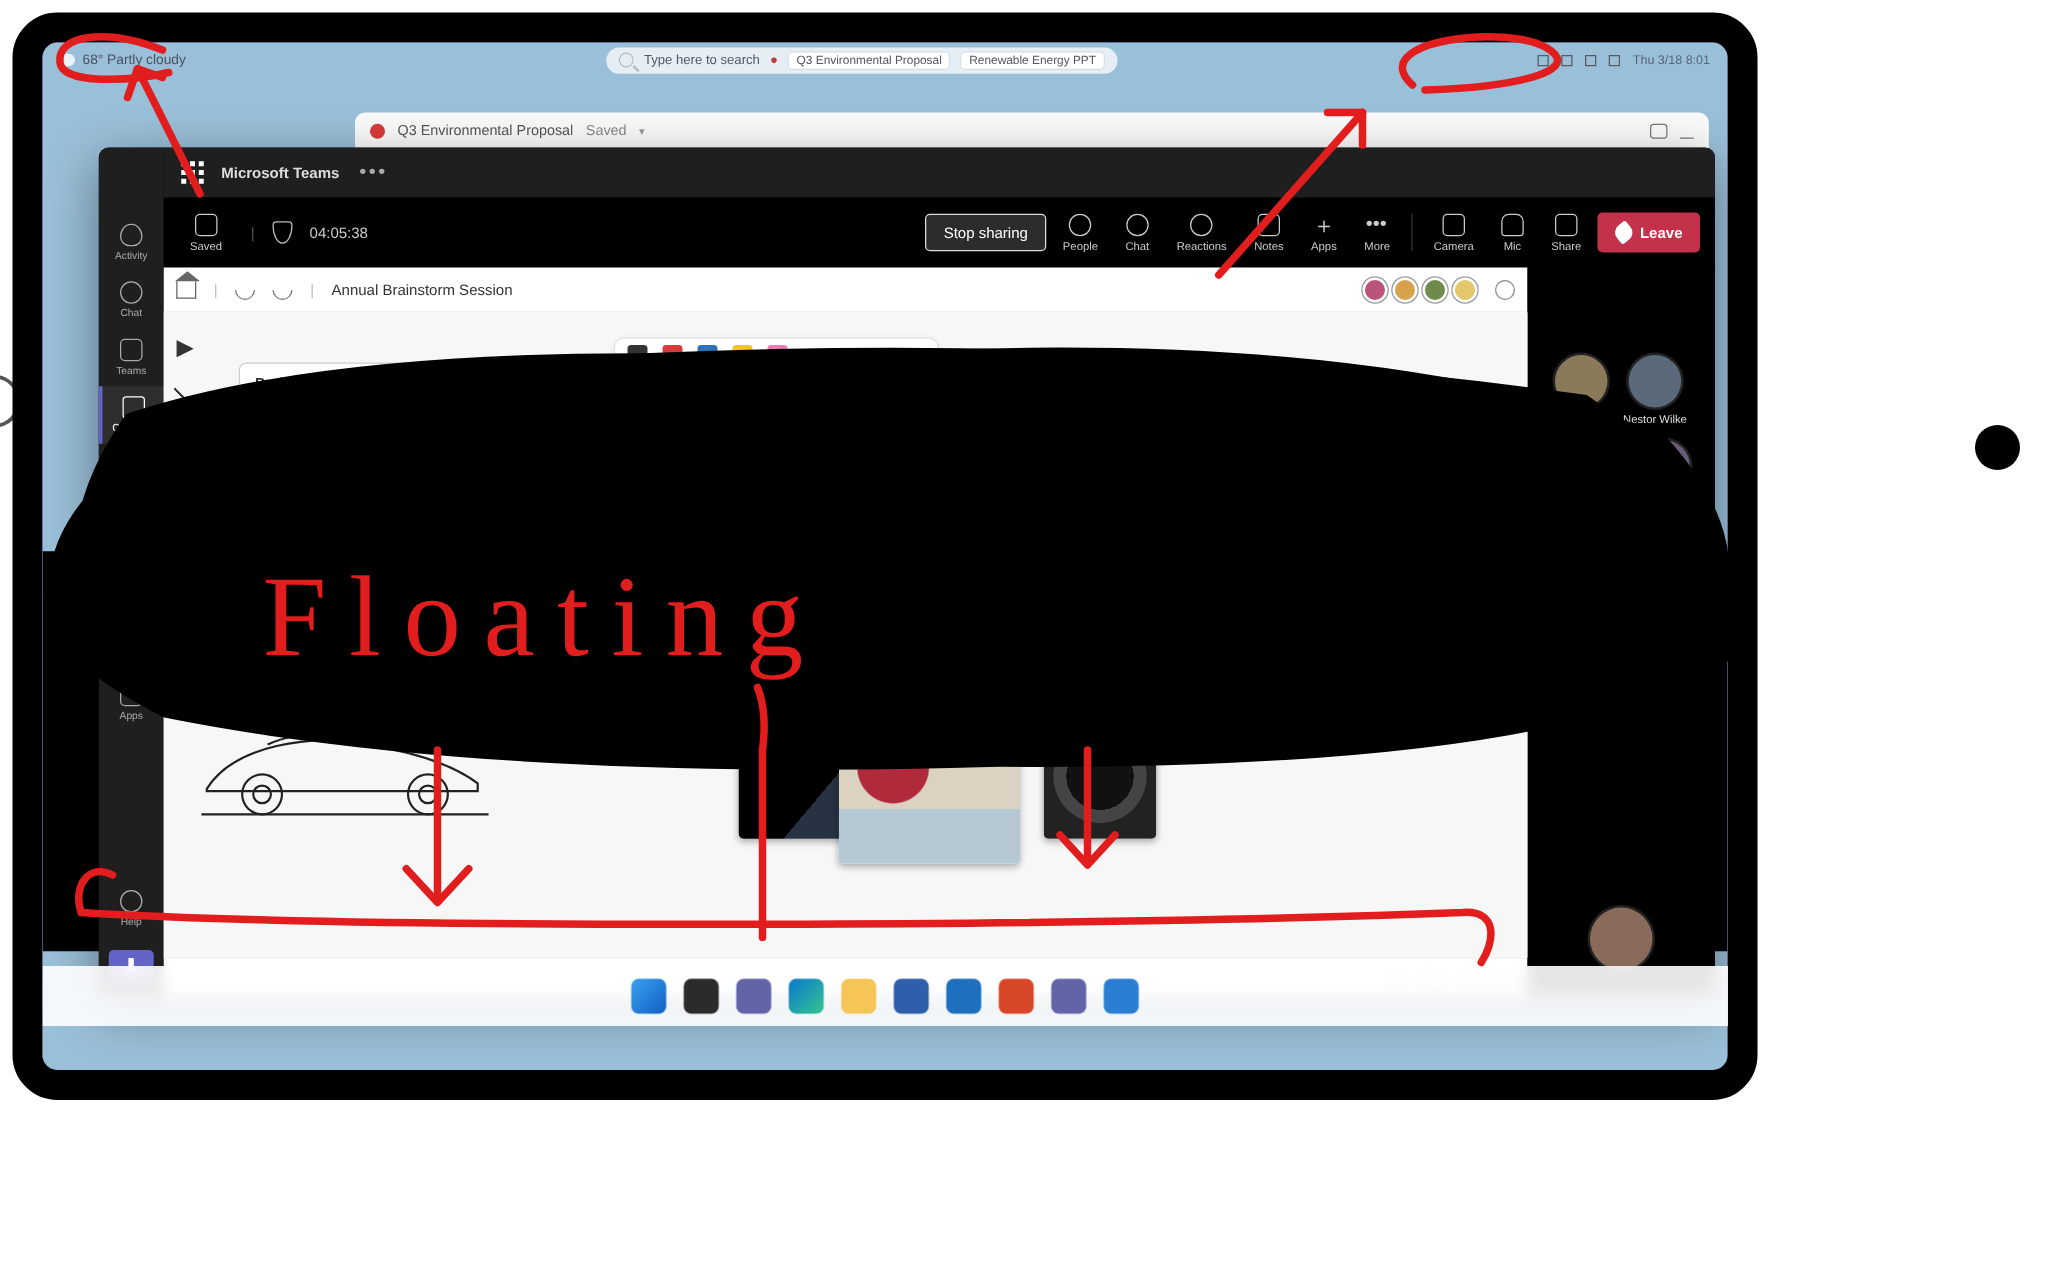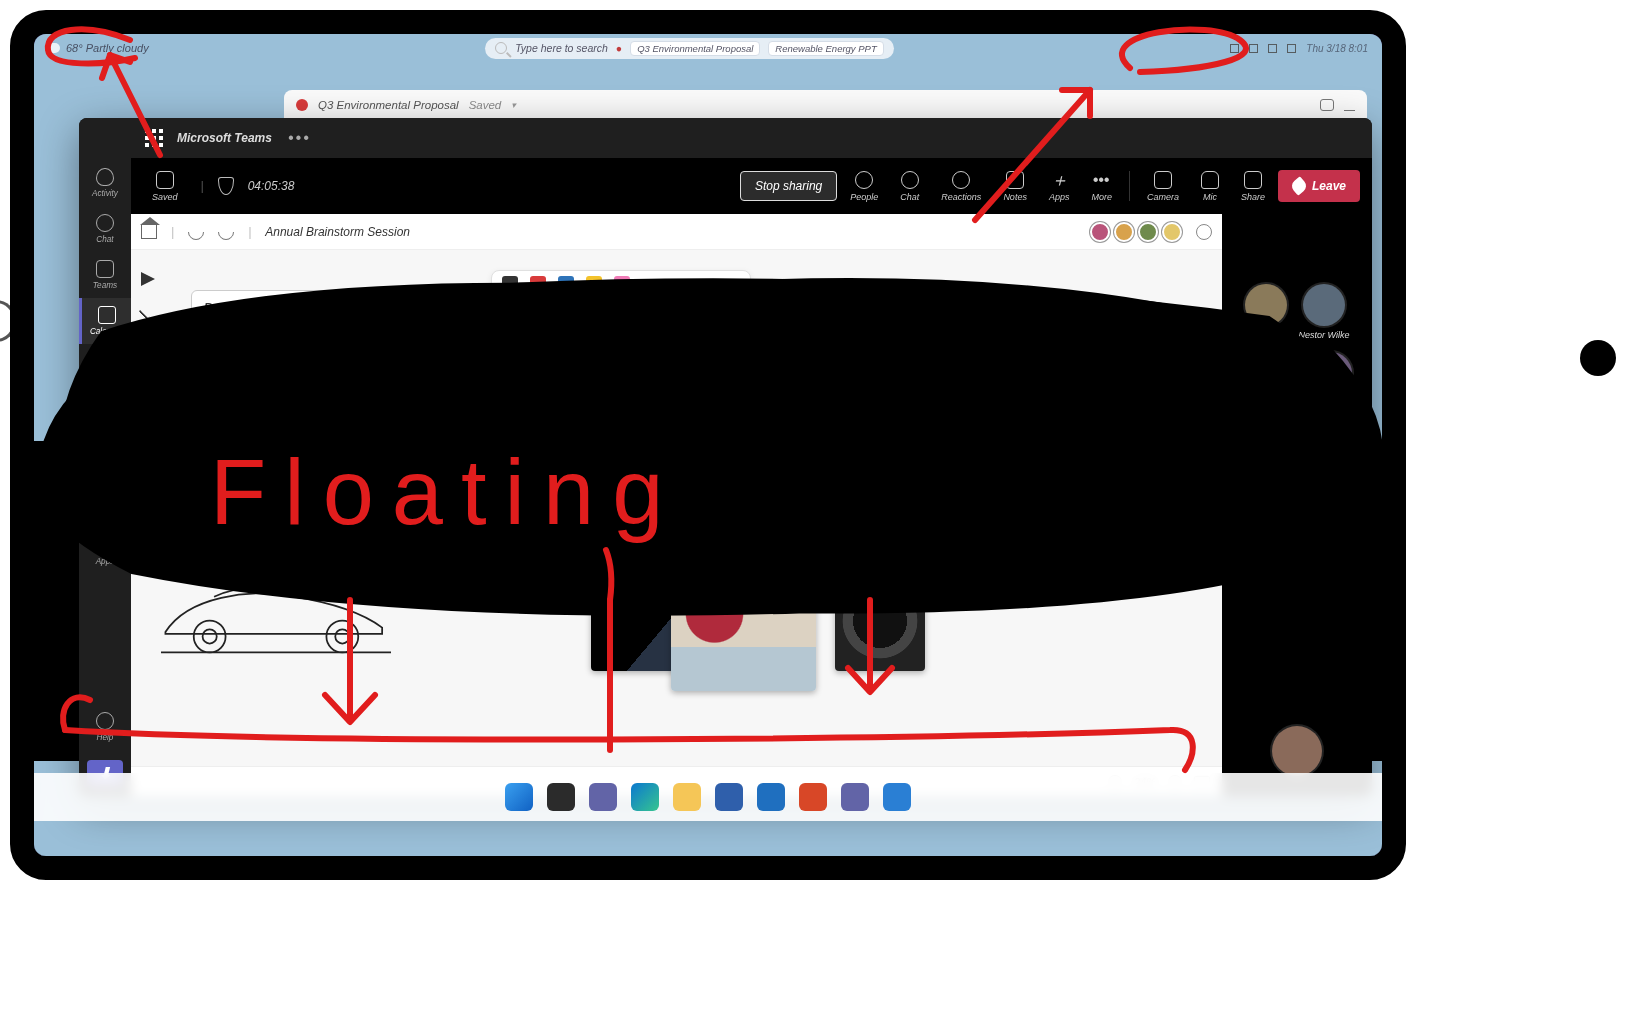--- a/index.html
+++ b/index.html
@@ -13,21 +13,21 @@
     --doc-bg:#f7f7f7;
     --doc-border:#ccc;
     --grey:#7a7a7a;
     --light:#fff;
   }
   *{box-sizing:border-box;font-family:"Segoe UI",Arial,Helvetica,sans-serif;}
   body{margin:0;background:#fff;display:flex;justify-content:flex-start;}
   .stage{position:relative;width:1651px;height:1020px;}
 
   
-  .bezel{position:absolute;inset:10px 245px 140px 10px;border:24px solid #000;border-radius:36px;background:#8b5cf6;box-shadow:inset 0 0 0 2px #2a2a2a;font-style:italic;}
+  .bezel{position:absolute;inset:10px 245px 140px 10px;border:24px solid #000;border-radius:36px;background:#8b5cf6;box-shadow:inset 0 0 0 2px #2a2a2a;}
   .screen{position:absolute;inset:0;border-radius:12px;overflow:hidden;background:var(--desktop-blue);}
   .black-floor{position:absolute;left:0;right:0;bottom:0;height:415px;background:#000;}
   .desk-strip{position:absolute;left:0;right:0;bottom:0;height:95px;background:var(--desktop-blue);}
 
   
   .winbar{position:absolute;left:0;right:0;top:0;height:28px;display:flex;align-items:center;padding:0 14px;font-size:11px;color:#334;}
   .winbar-left{display:flex;align-items:center;gap:6px;opacity:.8;}
   .winbar-cloud{width:12px;height:10px;border-radius:6px;background:#fff;}
   .winbar-center{flex:1;display:flex;justify-content:center;}
   .win-search{display:flex;align-items:center;gap:8px;background:#e6eef5;border-radius:16px;height:21px;padding:0 10px;font-size:10.5px;color:#556;}
@@ -36,21 +36,21 @@
   .winbar-right .sys-ic{width:9px;height:9px;border:1px solid #4a4a4a}
 
   
   .doc-win{position:absolute;left:250px;right:15px;top:56px;height:30px;background:#fafafa;border-radius:8px 8px 0 0;box-shadow:0 1px 0 #e0e0e0;display:flex;align-items:center;padding:0 12px;font-size:11.5px;color:#555;gap:10px;}
   .doc-win .status{color:#8a8a8a;}
   .doc-win .spacer{flex:1}
   .win-ctl{width:11px;height:11px;border-bottom:1px solid #777}
 
   
   .teams{position:absolute;left:45px;right:10px;top:84px;bottom:60px;background:var(--darker);border-radius:8px;display:flex;overflow:hidden;box-shadow:0 12px 40px rgba(0,0,0,.4);}
-  .app-rail{width:52px;background:#1f1f1f;display:flex;flex-direction:column;align-items:center;padding-top:6px;color:#aaa;}
+  .app-rail{width:52px;background:#1f1f1f;display:flex;flex-direction:column;align-items:center;padding-top:17px;color:#aaa;}
   .rail-item{width:52px;display:flex;flex-direction:column;align-items:center;font-size:8.2px;gap:3px;padding:8px 0;cursor:pointer;}
   .rail-item.active{background:#2e2e2e;border-left:3px solid var(--purple);color:#fff;}
   .rail-ic{width:18px;height:18px;border:1.3px solid currentColor;border-radius:4px;}
   .rail-ic.bell{border-radius:50% 50% 8px 8px/60% 60% 8px 8px;}
   .rail-ic.chat{border-radius:50%;}
   .rail-ic.cal{border-radius:3px;}
   .rail-spacer{flex:1}
   .rail-bottom{width:52px;display:flex;flex-direction:column;align-items:center;gap:10px;padding-bottom:10px;}
   .dl{width:36px;height:26px;background:var(--purple);border-radius:4px 4px 0 0;color:#fff;display:flex;align-items:center;justify-content:center;font-weight:bold}
 
@@ -134,21 +134,21 @@
   .self{margin-top:auto;margin-bottom:20px;}
 
   
   .taskbar{position:absolute;left:0;right:0;bottom:35px;height:48px;background:rgba(255,255,255,.9);backdrop-filter:blur(6px);display:flex;align-items:center;justify-content:center;gap:14px;}
   .task-ic{width:28px;height:28px;border-radius:6px;}
 
   
   .anno{position:absolute;inset:10px 245px 140px 10px;pointer-events:none;}
   .anno svg{position:absolute;inset:0;width:100%;height:100%;}
   .scribble-blob{position:absolute;left:140px;top:385px;width:920px;height:230px;}
-  .floating-txt{position:absolute;left:200px;top:430px;font-family:Liberation Sans, sans-serif;font-size:92px;color:var(--red-ink);letter-spacing:18px;}
+  .floating-txt{position:absolute;left:200px;top:430px;font-family:Liberation Serif, serif;font-size:92px;color:var(--red-ink);letter-spacing:18px;}
 
   .side-dot{position:absolute;right:35px;top:340px;width:36px;height:36px;background:#000;border-radius:50%}
   .side-arc{position:absolute;left:-10px;top:300px;width:26px;height:42px;border:3px solid #555;border-left:none;border-radius:0 20px 20px 0}
 
 </style>
 </head>
 <body>
 
 <div class="stage">
   <div class="side-dot"></div>

